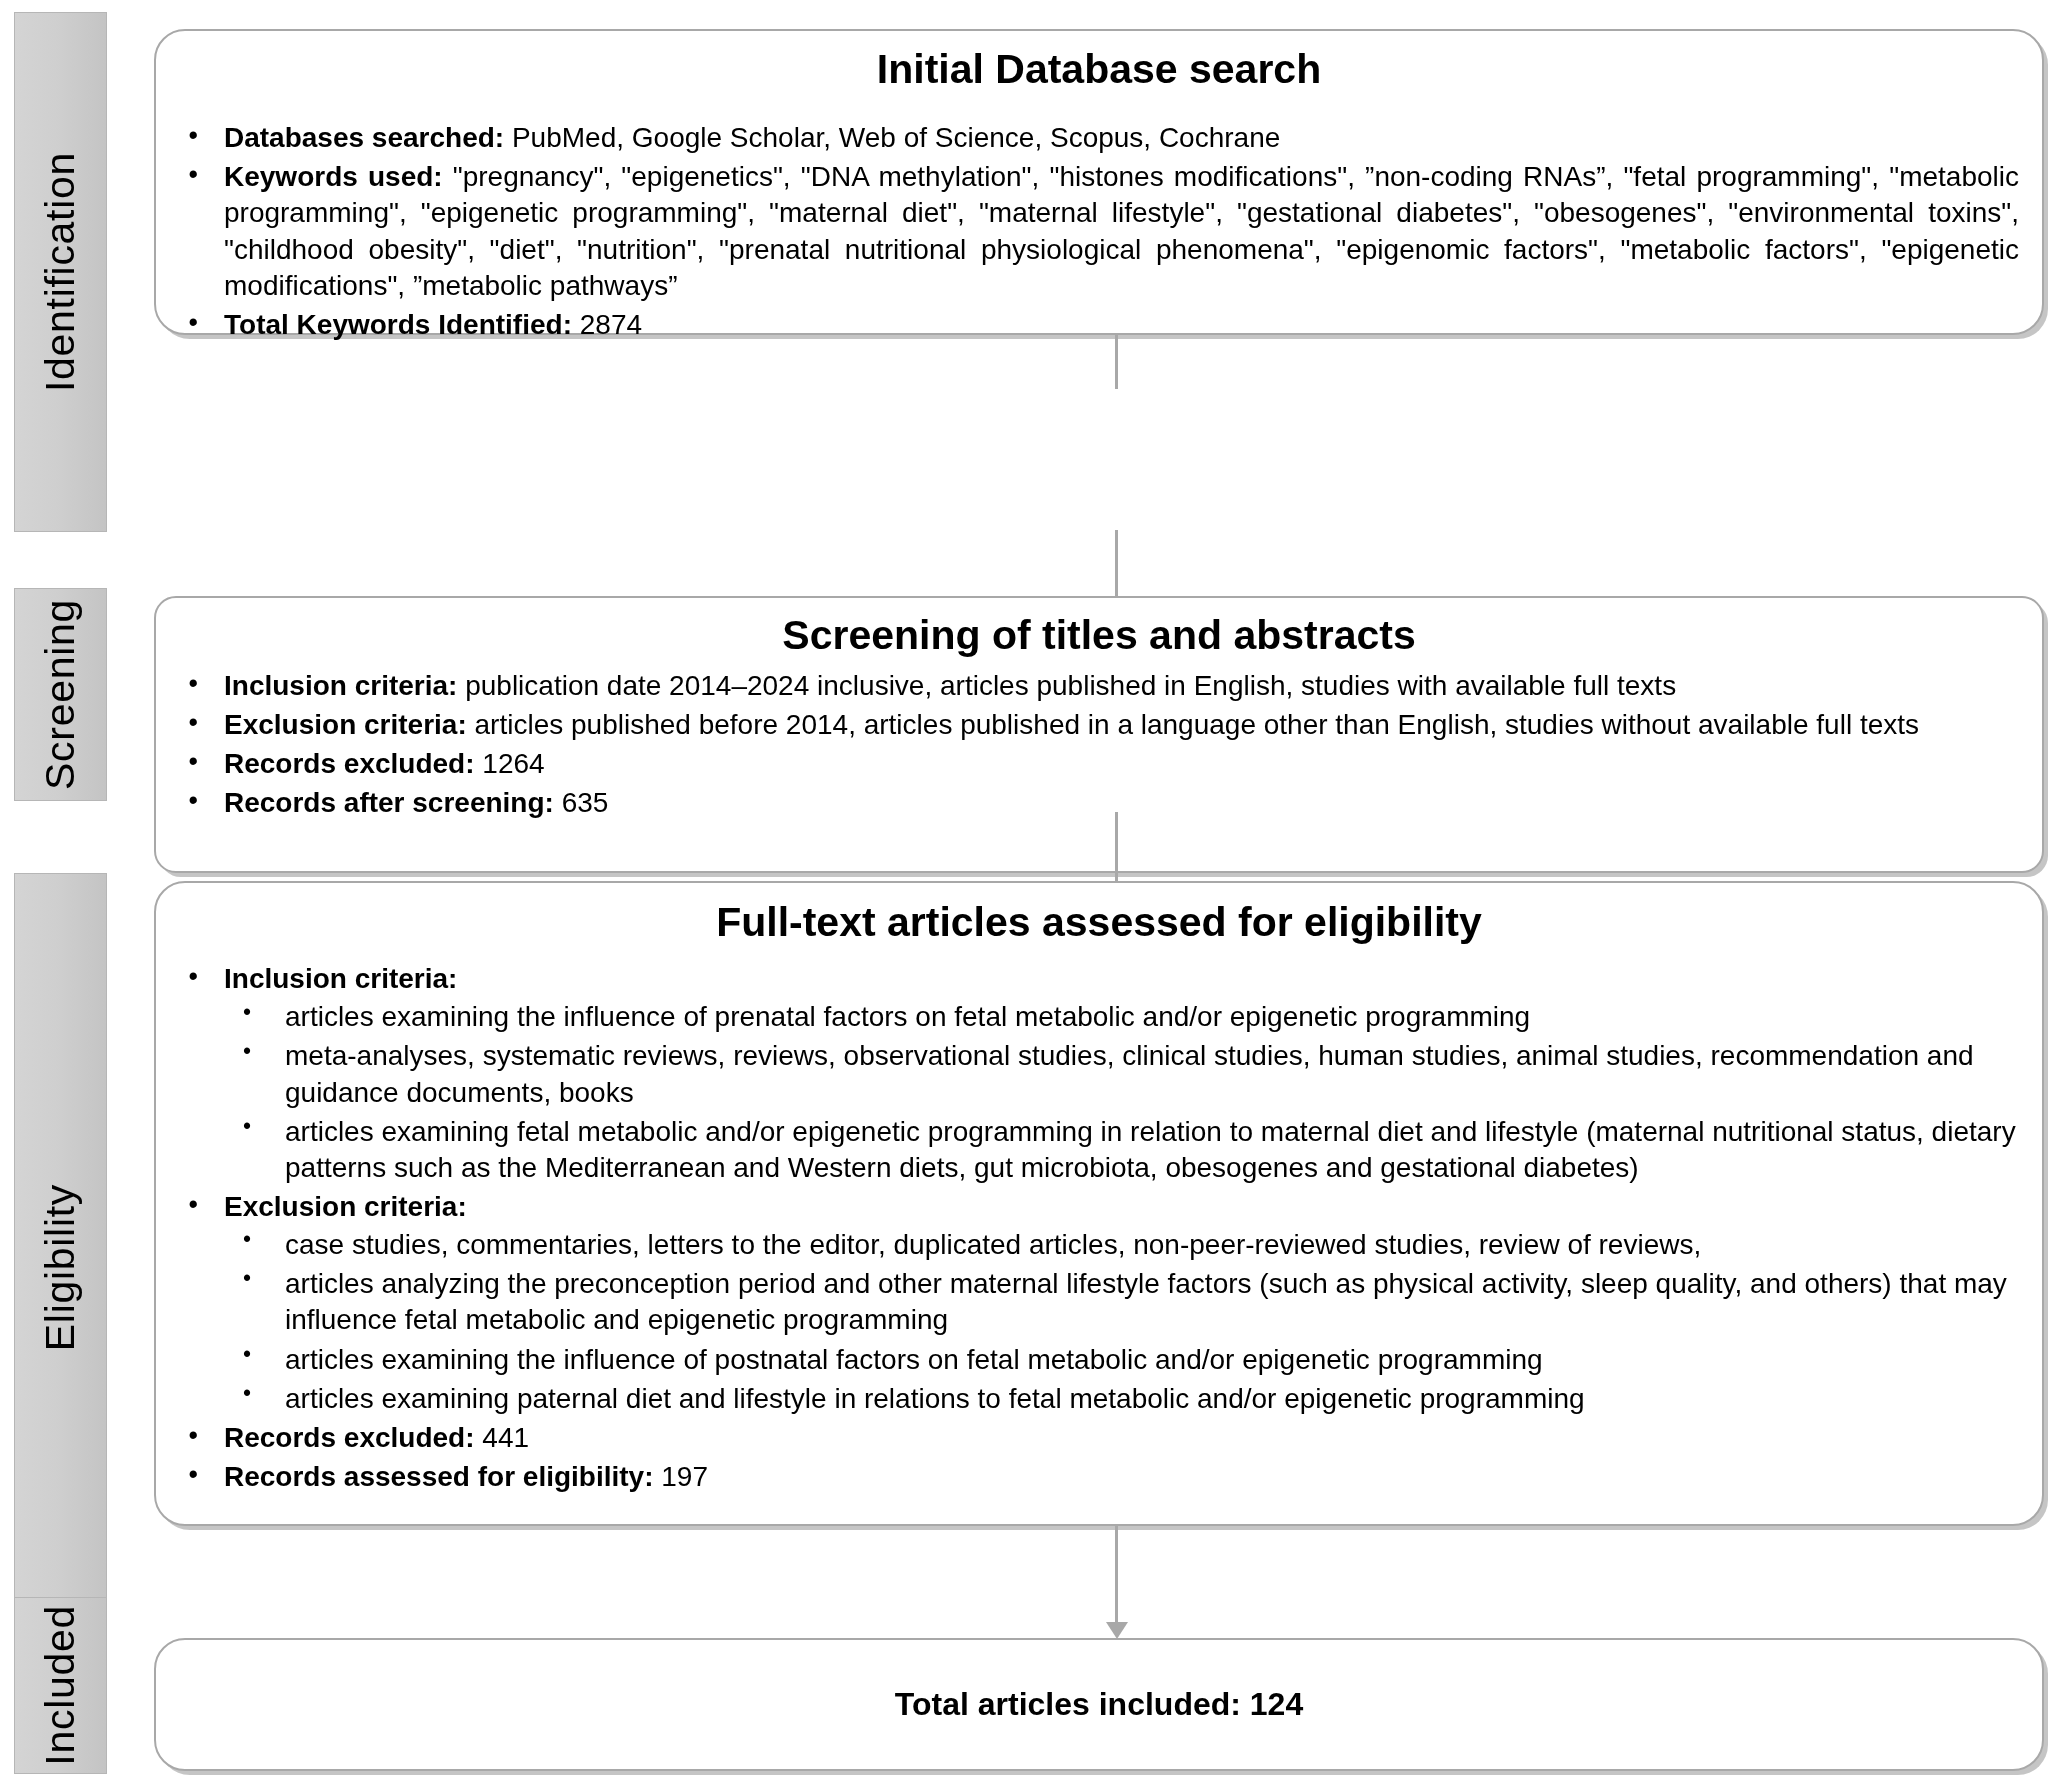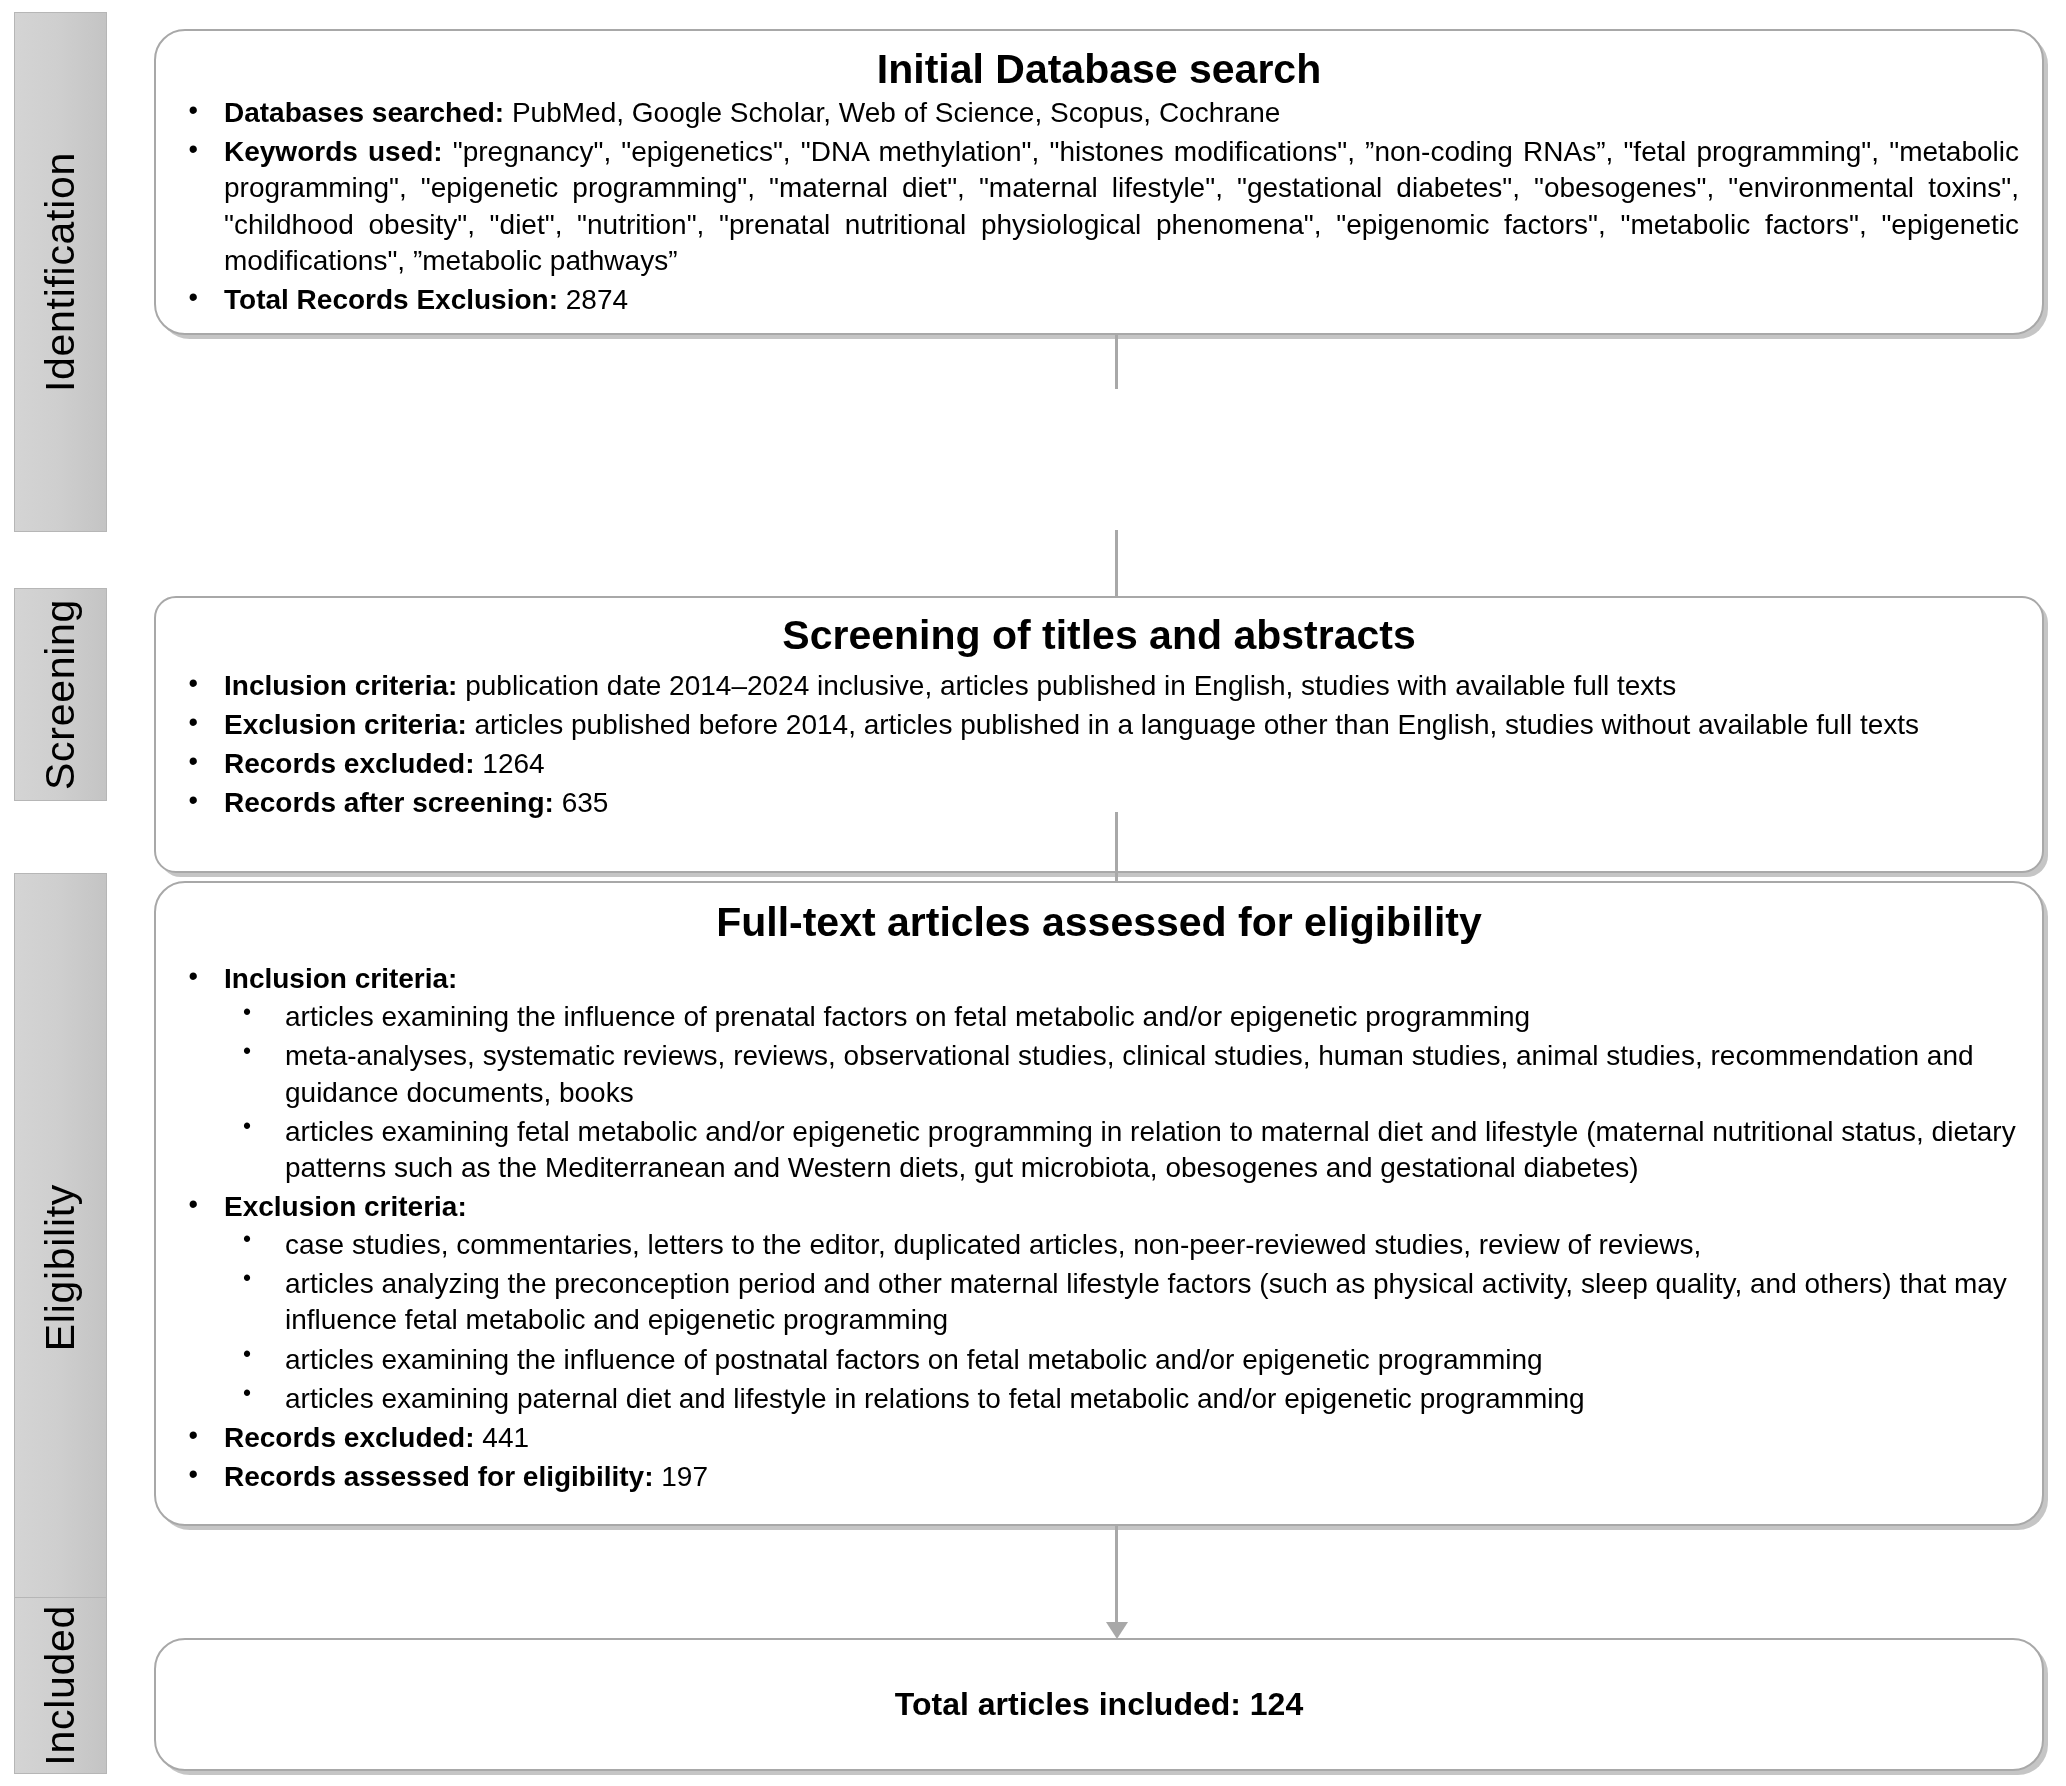--- a/index.html
+++ b/index.html
@@ -140,29 +140,29 @@
   <div class="stage-bar" style="left:13.5px; top:873px; width:93px; height:790px;">
     <span class="stage-label">Eligibility</span>
   </div>
 
   <div class="stage-bar" style="left:13.5px; top:1597px; width:93px; height:177px;">
     <span class="stage-label">Included</span>
   </div>
 
   <div class="flow-box" style="left:154px; top:28.5px; width:1890px; height:306px; padding:15px 23px 12.2px 23px;">
     <div class="box-title">Initial Database search</div>
-    <ul class="lvl1" style="margin-top:2px;">
+    <ul class="lvl1" style="margin-top:27px;">
       <li>
         <span class="lbl">Databases searched:</span><span> PubMed, Google Scholar, Web of Science, Scopus, Cochrane</span>
       </li>
       <li class="justify">
         <span class="lbl">Keywords used:</span><span> "pregnancy", "epigenetics", "DNA methylation", "histones modifications", ”non-coding RNAs”, "fetal programming", "metabolic programming", "epigenetic programming", "maternal diet", "maternal lifestyle", "gestational diabetes", "obesogenes", "environmental toxins", "childhood obesity", "diet", "nutrition", "prenatal nutritional physiological phenomena", "epigenomic factors", "metabolic factors", "epigenetic modifications", ”metabolic pathways”</span>
       </li>
       <li>
-        <span class="lbl">Total Records Exclusion:</span><span> 2874</span>
+        <span class="lbl">Total Keywords Identified:</span><span> 2874</span>
       </li>
     </ul>
   </div>
 
   <div class="connector" style="left:1115px; top:335px; height:54px;"></div>
 
 
   <div class="connector" style="left:1115px; top:530px; height:66px;"></div>
 
   <div class="flow-box" style="left:154px; top:596px; width:1890px; height:277px; padding:13.5px 23px 9.5px 23px;border-radius:22px;">

